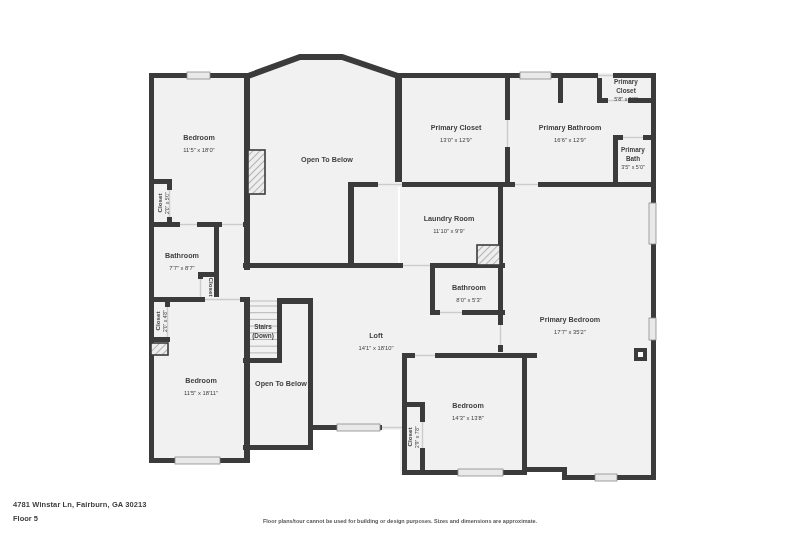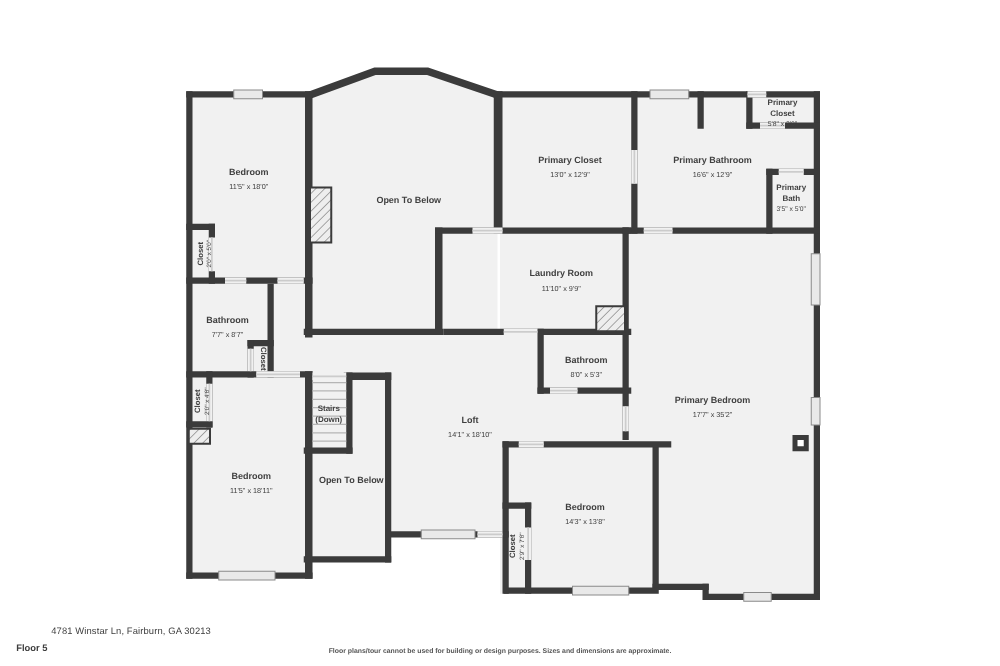--- a/index.html
+++ b/index.html
@@ -1,19 +1,19 @@
 <!DOCTYPE html>
 <html><head>
 <meta charset="utf-8">
 <style>
   html,body{margin:0;padding:0;background:#ffffff;}
   #stage{position:relative;width:800px;height:533px;background:#ffffff;overflow:hidden;
          font-family:"Liberation Sans", sans-serif;}
   #plan-svg{position:absolute;left:0;top:0;}
-  .addr{position:absolute;left:13px;top:500px;font-size:7.5px;font-weight:400;color:#3d3d3d;letter-spacing:.1px;margin-left:28px;}
+  .addr{position:absolute;left:13px;top:500px;font-size:7.5px;font-weight:700;color:#3d3d3d;letter-spacing:.1px;}
   .floorlbl{position:absolute;left:13px;top:514px;font-size:7.5px;font-weight:700;color:#3d3d3d;}
   .disclaimer{position:absolute;left:0;top:518px;width:800px;text-align:center;
               font-size:5.5px;font-weight:700;color:#555;}
 </style>
 </head>
 <body>
 
 <div id="stage">
   <svg id="plan-svg" width="800" height="533" viewBox="0 0 800 533">
     <defs>

